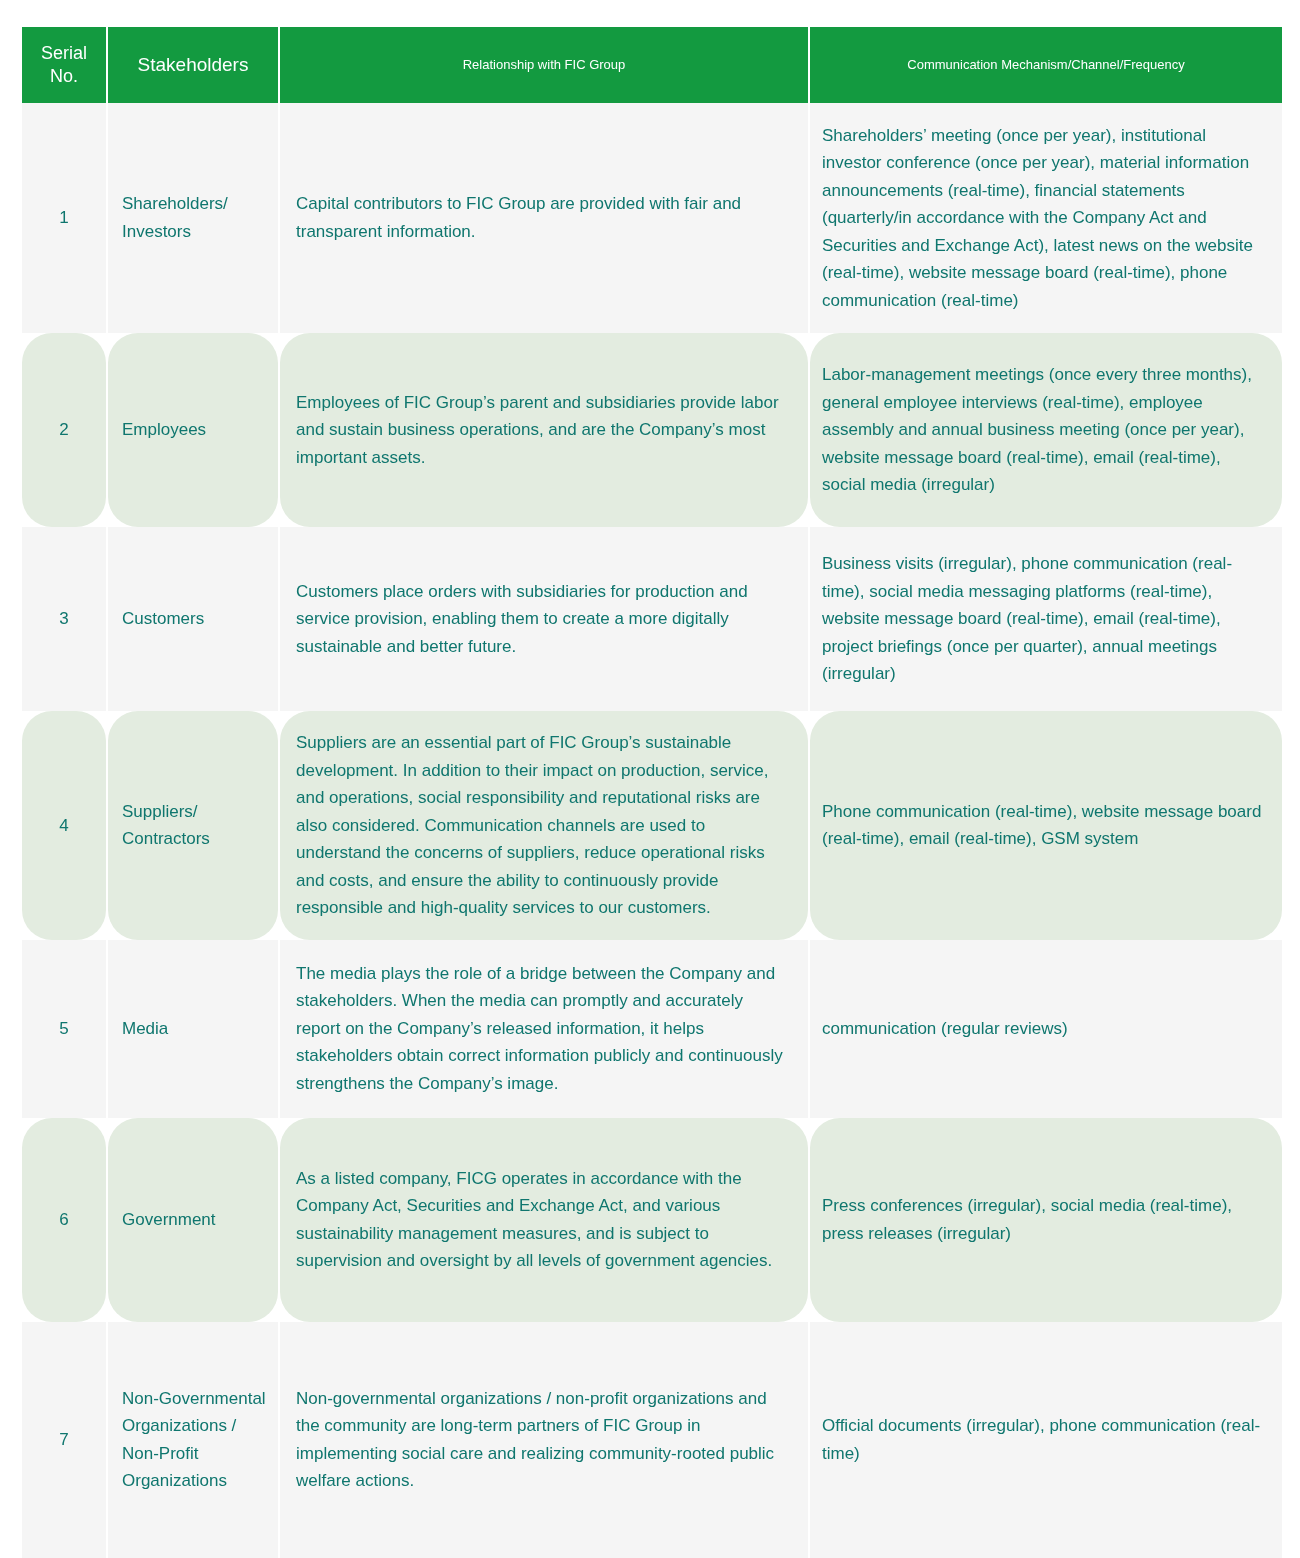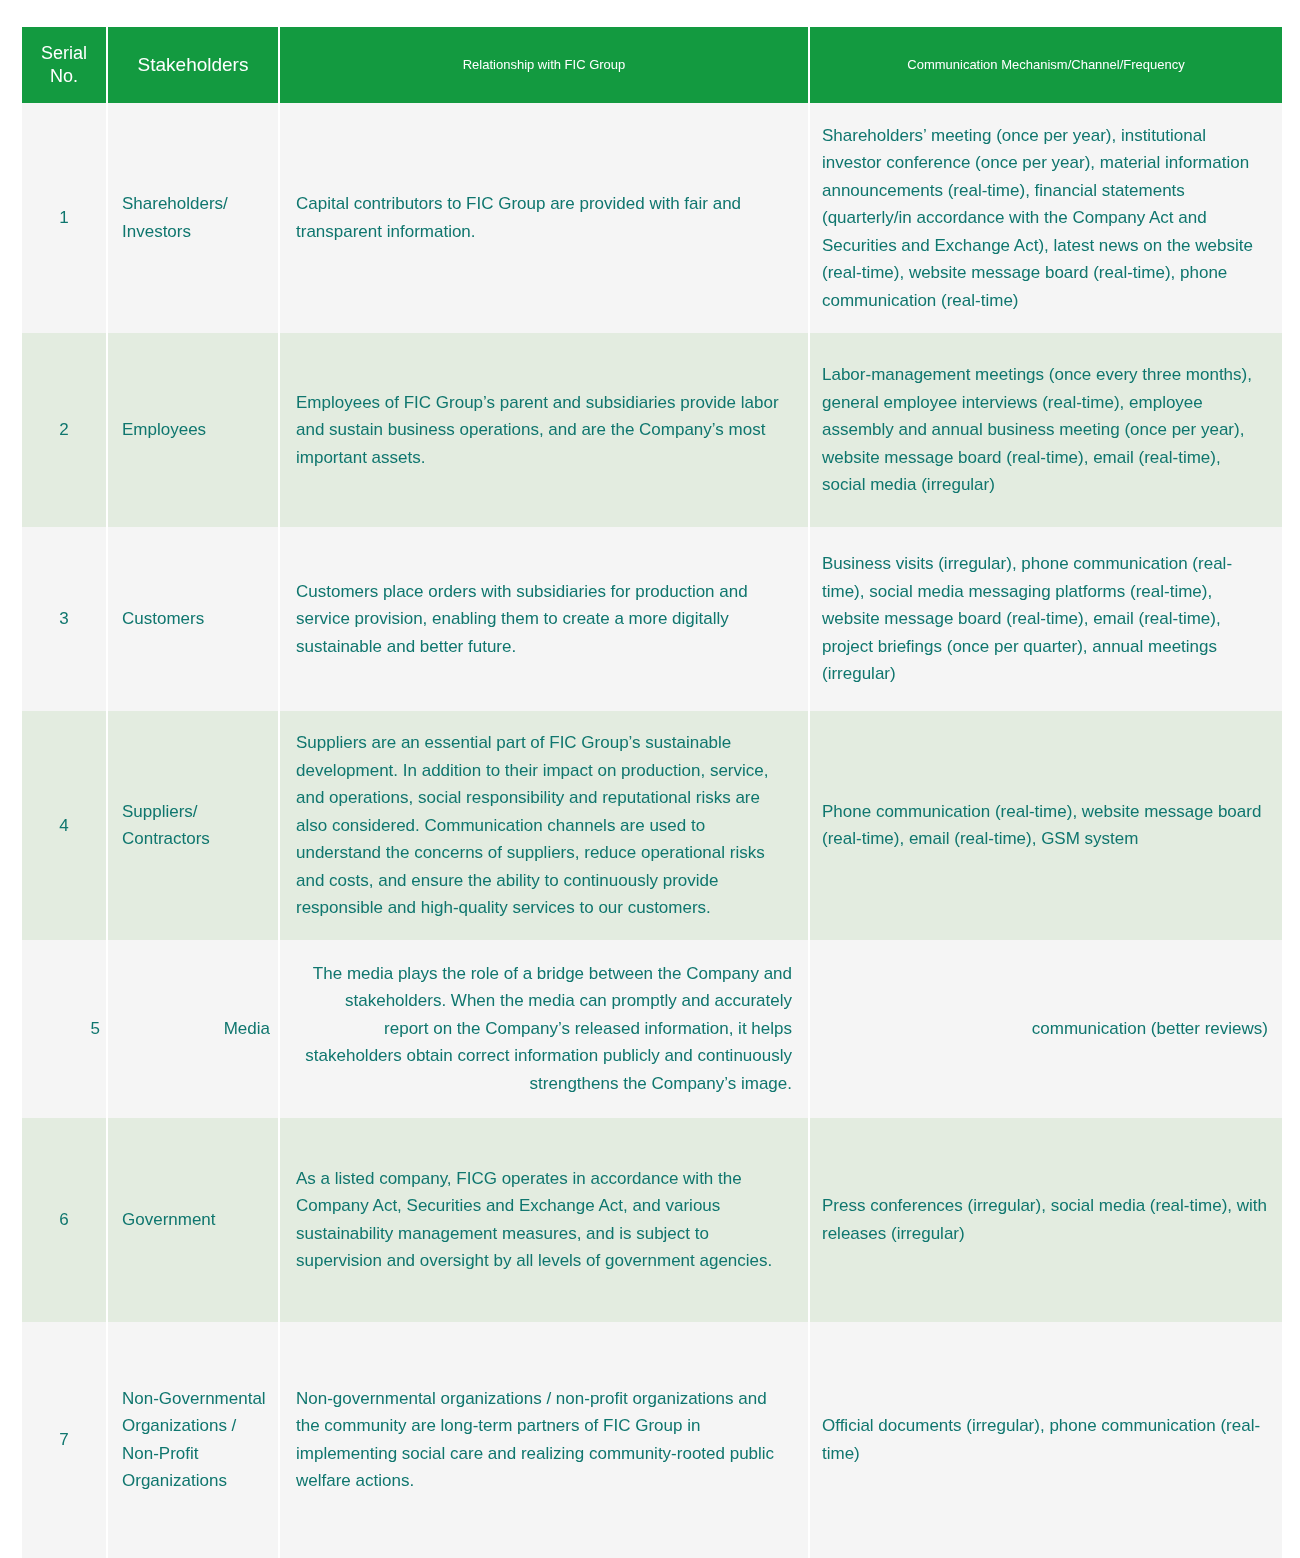--- a/index.html
+++ b/index.html
@@ -49,21 +49,21 @@
 
   tbody td {
     font-size: 17px;
     line-height: 1.62;
     vertical-align: middle;
     border: 0;
     padding: 18px 14px;
     color: #0f766e;
   }
   tbody tr.row-odd  td { background: #f5f5f5; }
-  tbody tr.row-even td { background: #e3ece0; }
+  tbody tr.row-even td { background: #e3ece0; border-radius: 30px; }
 
   td.cell-serial {
     text-align: center;
     padding-left: 6px;
     padding-right: 6px;
     font-size: 17px;
   }
   td.cell-stake {
     text-align: left;
     padding-left: 14px;
@@ -77,21 +77,21 @@
   td.cell-comm {
     text-align: left;
     padding-left: 12px;
     padding-right: 14px;
   }
   
   tr[data-row="1"] td { height: 194px; }
   tr[data-row="2"] td { height: 158px; }
   tr[data-row="3"] td { height: 148px; }
   tr[data-row="4"] td { height: 186px; margin-left: 45px; }
-  tr[data-row="5"] td { height: 142px; text-align: right; }
+  tr[data-row="5"] td { height: 142px; }
   tr[data-row="6"] td { height: 168px; }
   tr[data-row="7"] td { height: 200px; }
   tr[data-row="8"] td { height: 180px; }
 </style>
 </head>
 <body>
 
 <div class="page">
   <table class="stakeholder-table">
     <colgroup>
@@ -130,27 +130,27 @@
       <tr class="row-even" data-row="4">
         <td class="cell-serial">4</td>
         <td class="cell-stake">Suppliers/ Contractors</td>
         <td class="cell-rel">Suppliers are an essential part of FIC Group’s sustainable development. In addition to their impact on production, service, and operations, social responsibility and reputational risks are also considered. Communication channels are used to understand the concerns of suppliers, reduce operational risks and costs, and ensure the ability to continuously provide responsible and high-quality services to our customers.</td>
         <td class="cell-comm">Phone communication (real-time), website message board (real-time), email (real-time), GSM system</td>
       </tr>
       <tr class="row-odd" data-row="5">
         <td class="cell-serial">5</td>
         <td class="cell-stake">Media</td>
         <td class="cell-rel">The media plays the role of a bridge between the Company and stakeholders. When the media can promptly and accurately report on the Company’s released information, it helps stakeholders obtain correct information publicly and continuously strengthens the Company’s image.</td>
-        <td class="cell-comm">communication (better reviews)</td>
+        <td class="cell-comm">communication (regular reviews)</td>
       </tr>
       <tr class="row-even" data-row="6">
         <td class="cell-serial">6</td>
         <td class="cell-stake">Government</td>
         <td class="cell-rel">As a listed company, FICG operates in accordance with the Company Act, Securities and Exchange Act, and various sustainability management measures, and is subject to supervision and oversight by all levels of government agencies.</td>
-        <td class="cell-comm">Press conferences (irregular), social media (real-time), with releases (irregular)</td>
+        <td class="cell-comm">Press conferences (irregular), social media (real-time), press releases (irregular)</td>
       </tr>
       <tr class="row-odd" data-row="7">
         <td class="cell-serial">7</td>
         <td class="cell-stake">Non-Governmental Organizations / Non-Profit Organizations</td>
         <td class="cell-rel">Non-governmental organizations / non-profit organizations and the community are long-term partners of FIC Group in implementing social care and realizing community-rooted public welfare actions.</td>
         <td class="cell-comm">Official documents (irregular), phone communication (real-time)</td>
       </tr>
       <tr class="row-even" data-row="8">
         <td class="cell-serial">8</td>
         <td class="cell-stake">Community Residents</td>

